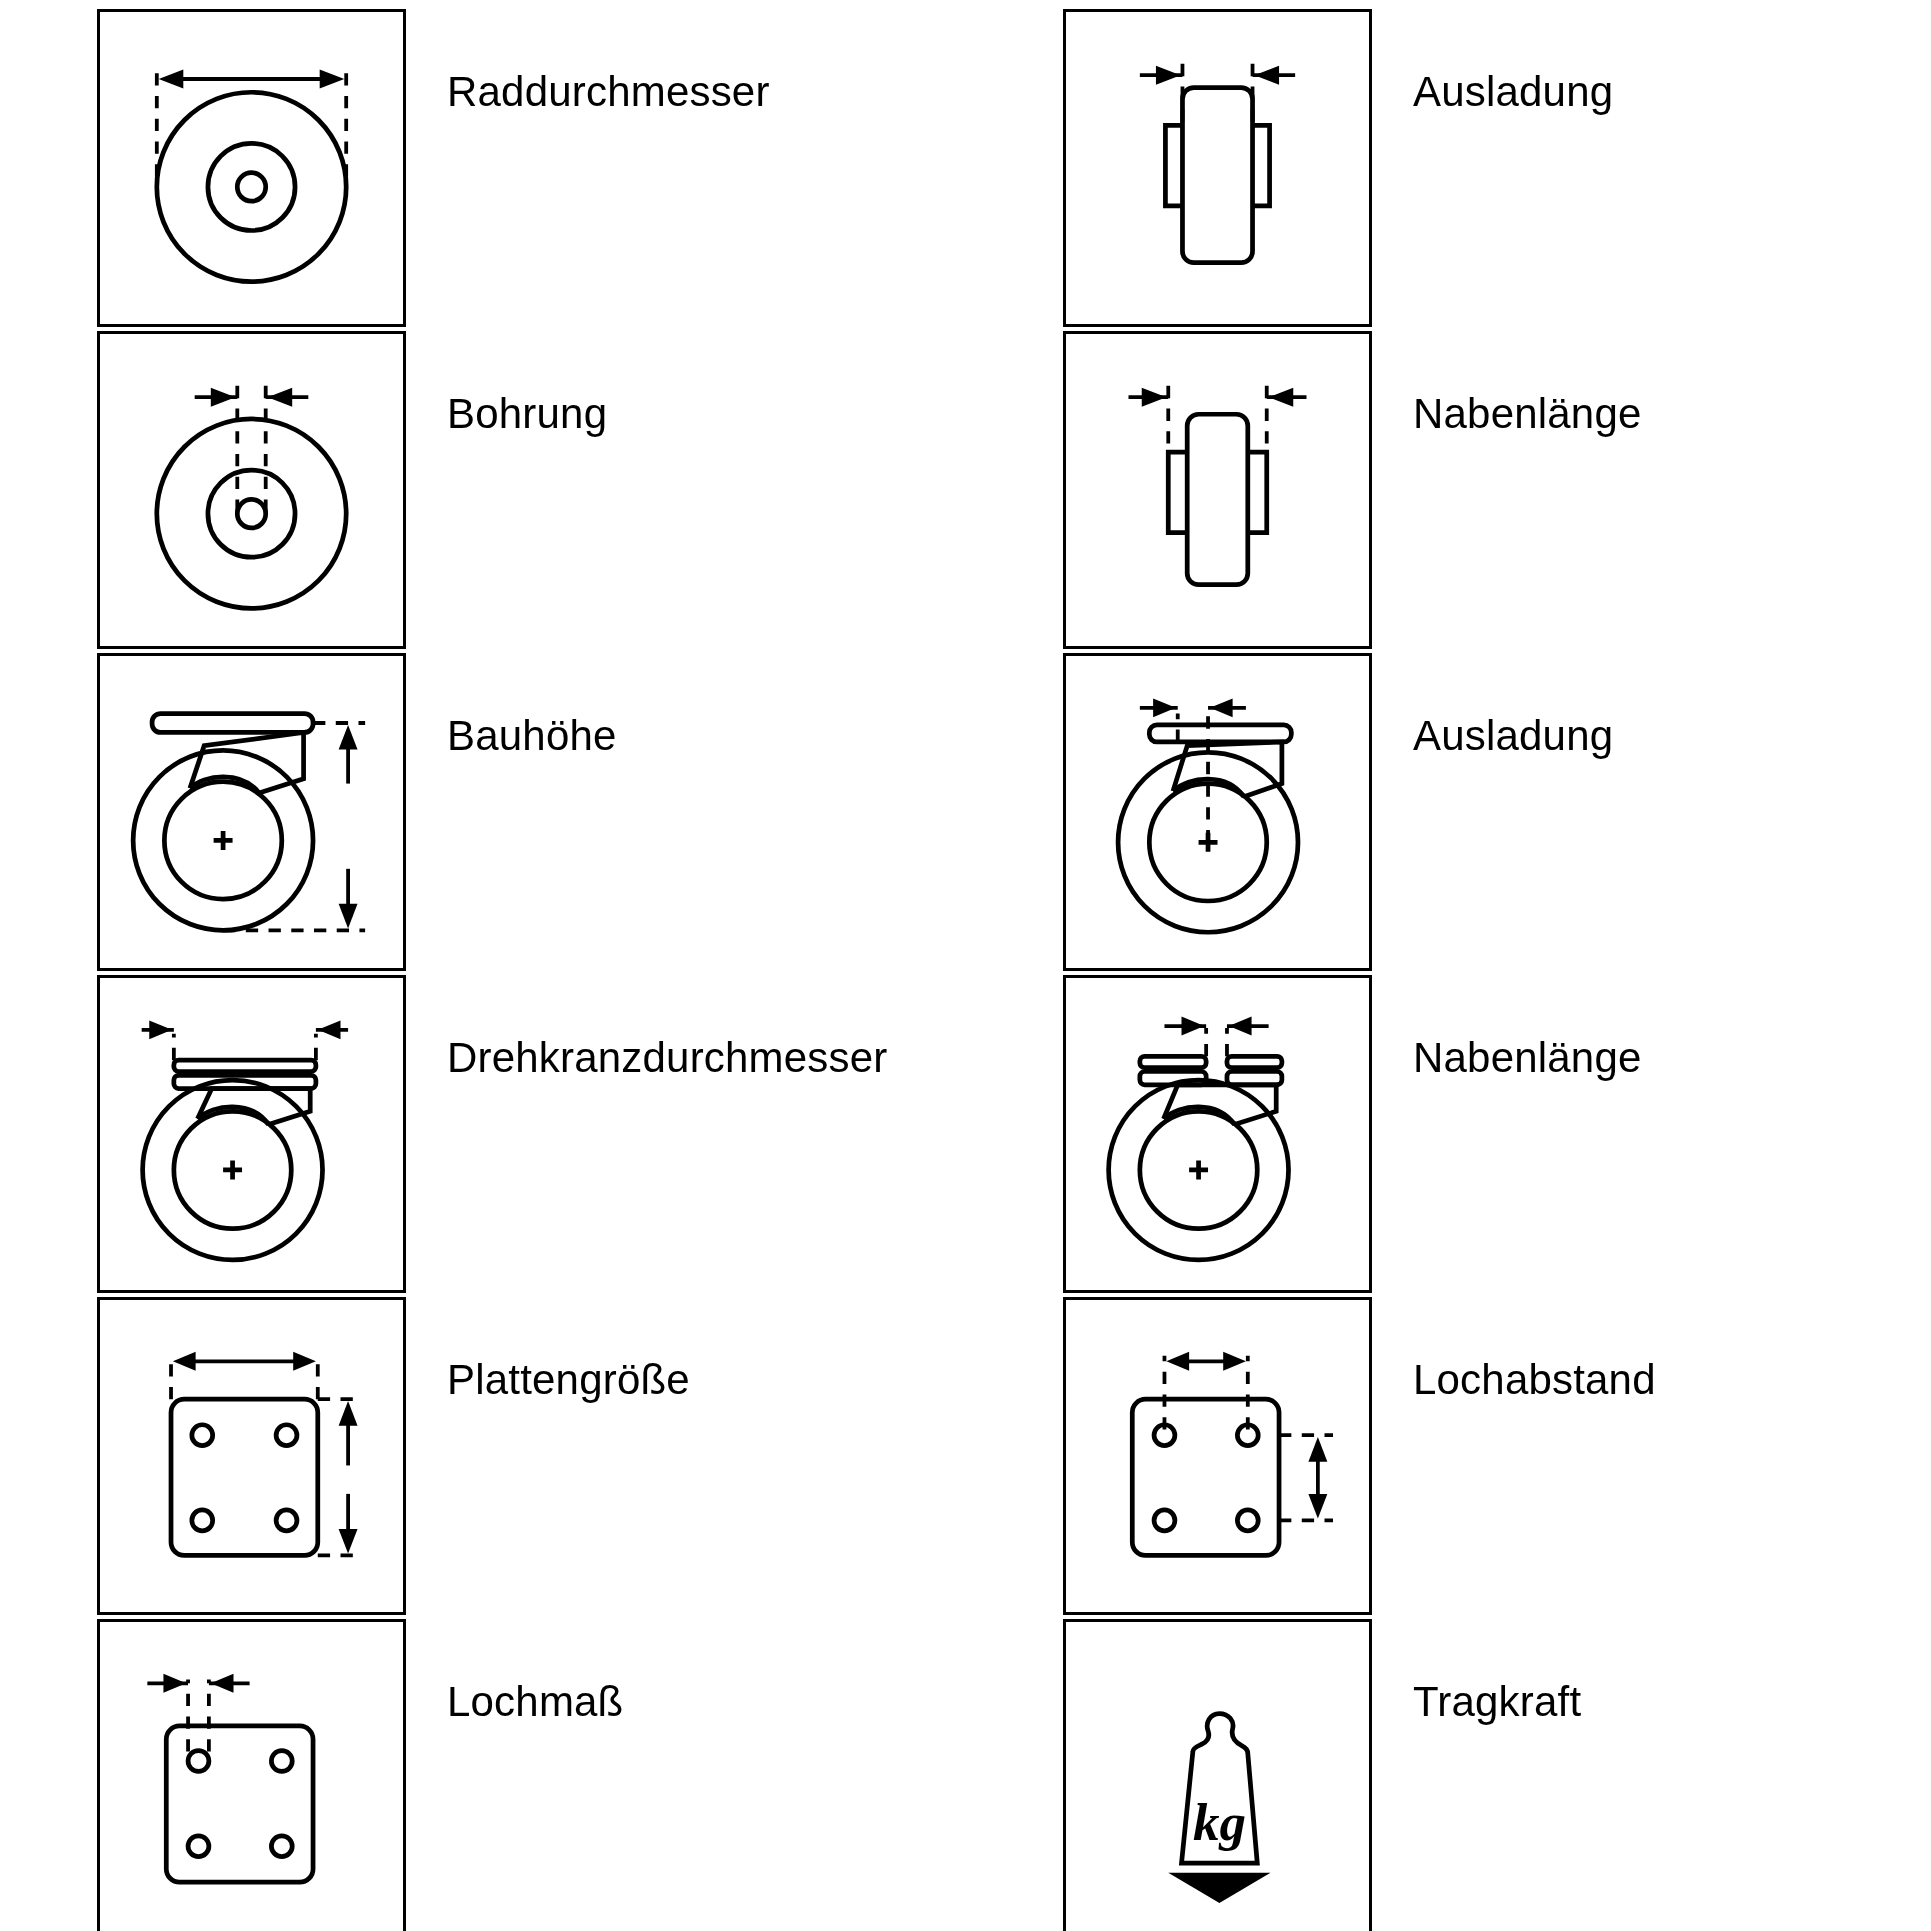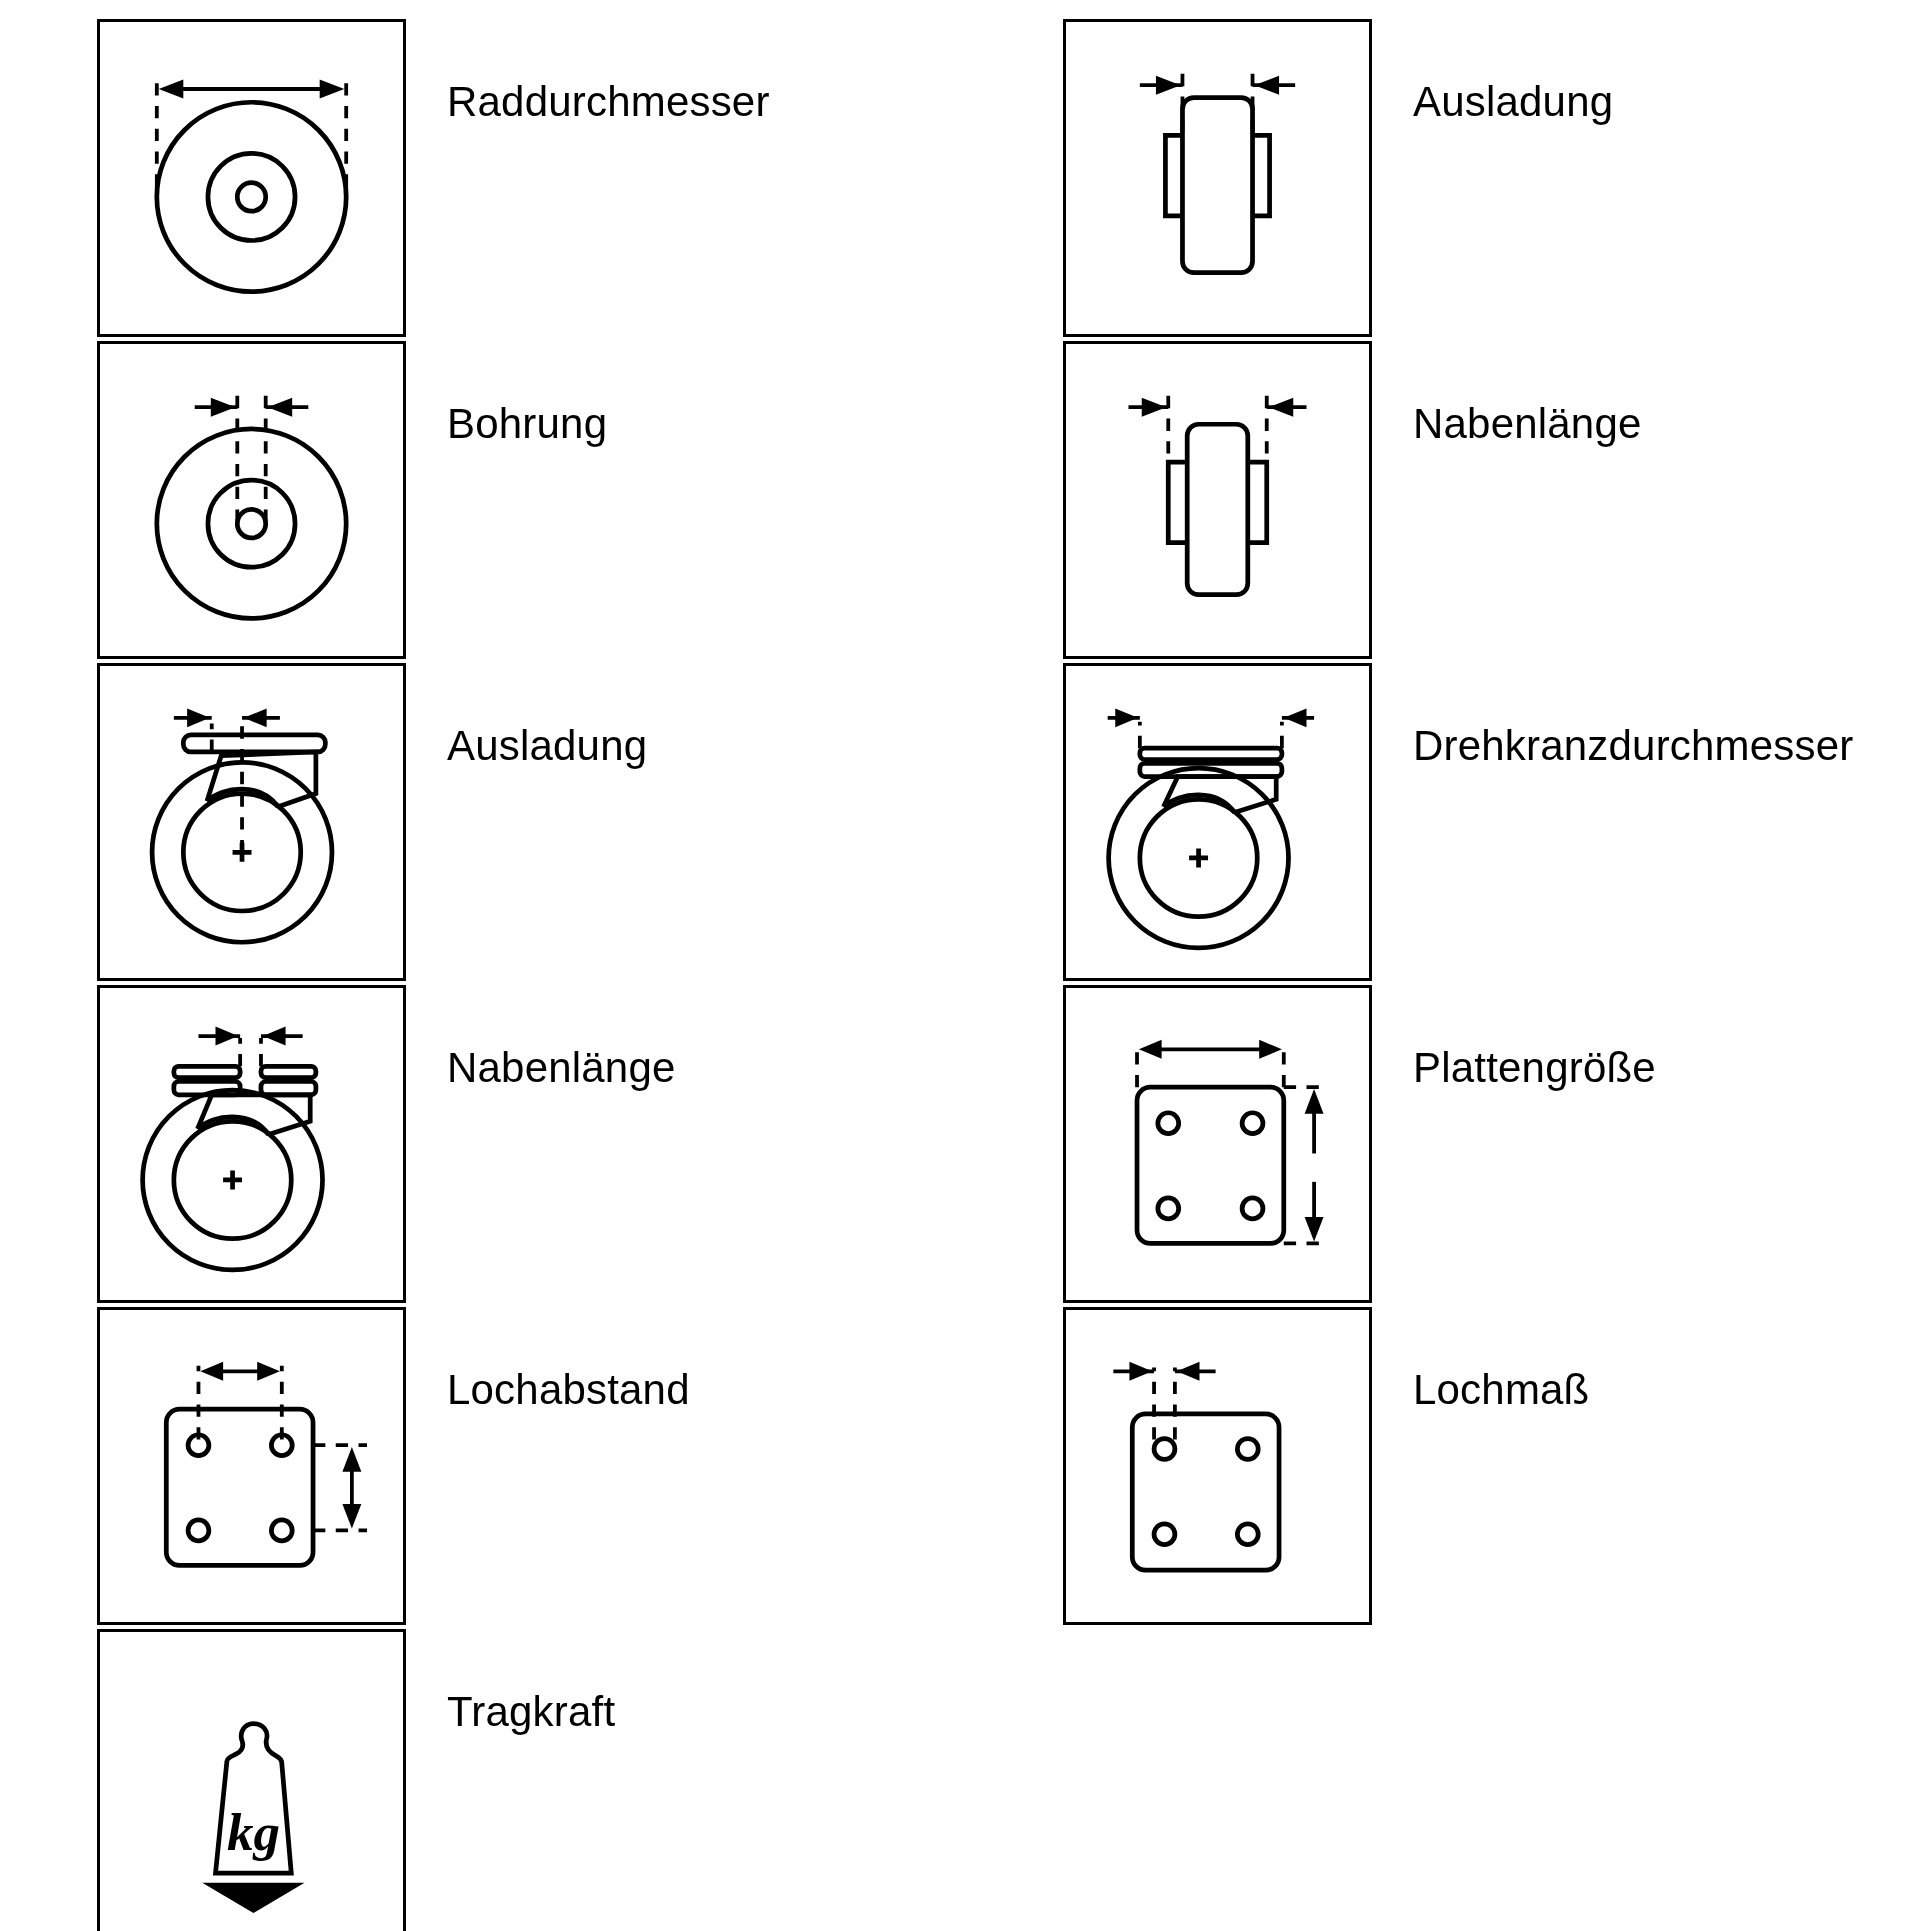--- a/index.html
+++ b/index.html
@@ -14,21 +14,21 @@
     color: #000000;
     overflow: hidden;
   }
   #legend-grid {
     width: 1931px;
     height: 1931px;
     display: grid;
     grid-template-columns: 966px 966px;
     grid-template-rows: repeat(6, 322px);
     box-sizing: border-box;
-    padding-top: 19px;
+    padding-top: 9px;
   }
   .legend-item {
     display: flex;
     align-items: flex-start;
     padding-left: 97px;
     box-sizing: border-box;
   }
   .icon-box {
     width: 309px;
     height: 318px;
@@ -122,20 +122,39 @@
         <path class="dash" d="M212 30 L212 100"></path>
         <path class="ln-thin" d="M66 42 L108 42"></path>
         <path class="ln-thin" d="M212 42 L254 42"></path>
         <path class="solidfill" d="M106 42 L80 32 L80 52 Z"></path>
         <path class="solidfill" d="M214 42 L240 32 L240 52 Z"></path>
       </svg>
     </div>
     <div class="item-label">Nabenlänge</div>
   </div>
 
+  <div class="legend-item">
+    <div class="icon-box">
+      <svg viewBox="0 0 320 280" preserveAspectRatio="xMidYMid meet">
+        <rect class="ln" x="55" y="36" width="170" height="20" rx="9"></rect>
+        <circle class="ln" cx="130" cy="170" r="95"></circle>
+        <circle class="ln" cx="130" cy="170" r="62"></circle>
+        <path class="ln" d="M130 160 L130 180 M120 170 L140 170"></path>
+        <path class="ln" d="M95 115 L110 70 L215 56 L215 105 L168 120"></path>
+        <path class="ln" d="M95 115 C110 100 150 96 168 120"></path>
+        <path class="dash" d="M225 46 L280 46"></path>
+        <path class="dash" d="M130 265 L280 265"></path>
+        <path class="ln-thin" d="M262 60 L262 110"></path>
+        <path class="ln-thin" d="M262 200 L262 252"></path>
+        <path class="solidfill" d="M262 48 L252 74 L272 74 Z"></path>
+        <path class="solidfill" d="M262 263 L252 237 L272 237 Z"></path>
+      </svg>
+    </div>
+    <div class="item-label">Bauhöhe</div>
+  </div>
 
   <div class="legend-item">
     <div class="icon-box">
       <svg viewBox="0 0 320 280" preserveAspectRatio="xMidYMid meet">
         <rect class="ln" x="88" y="48" width="150" height="18" rx="8"></rect>
         <circle class="ln" cx="150" cy="172" r="95"></circle>
         <circle class="ln" cx="150" cy="172" r="62"></circle>
         <path class="ln" d="M150 162 L150 182 M140 172 L160 172"></path>
         <path class="ln" d="M113 118 L128 70 L228 66 L228 110 L188 124"></path>
         <path class="ln" d="M113 118 C130 102 170 98 188 124"></path>

